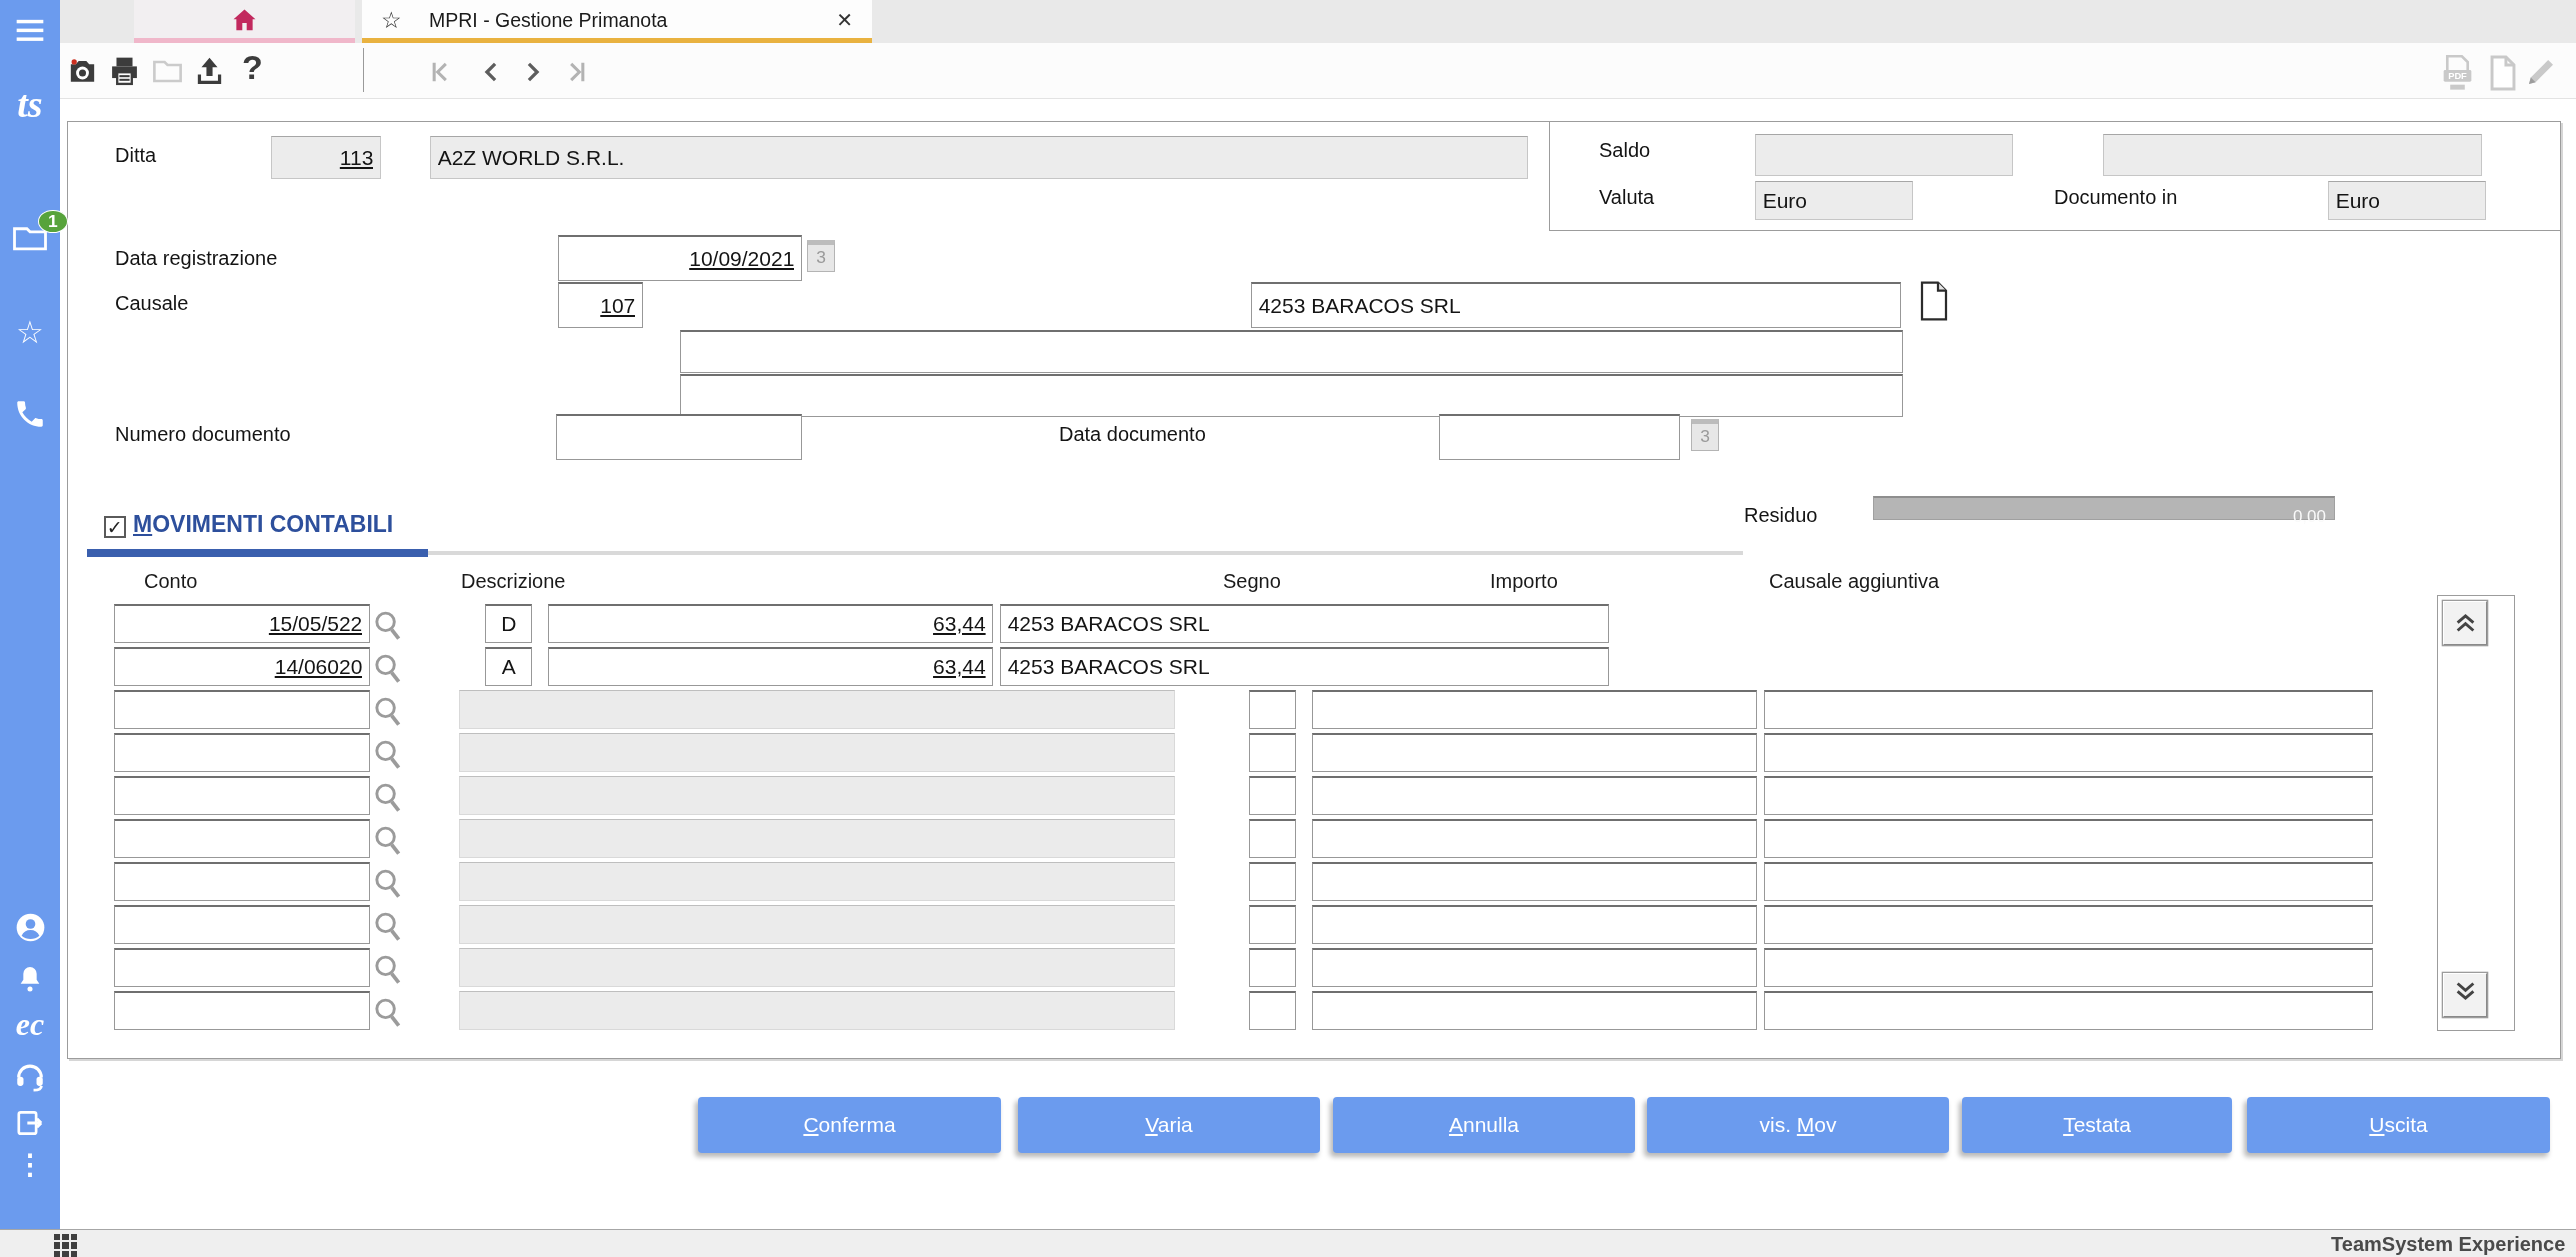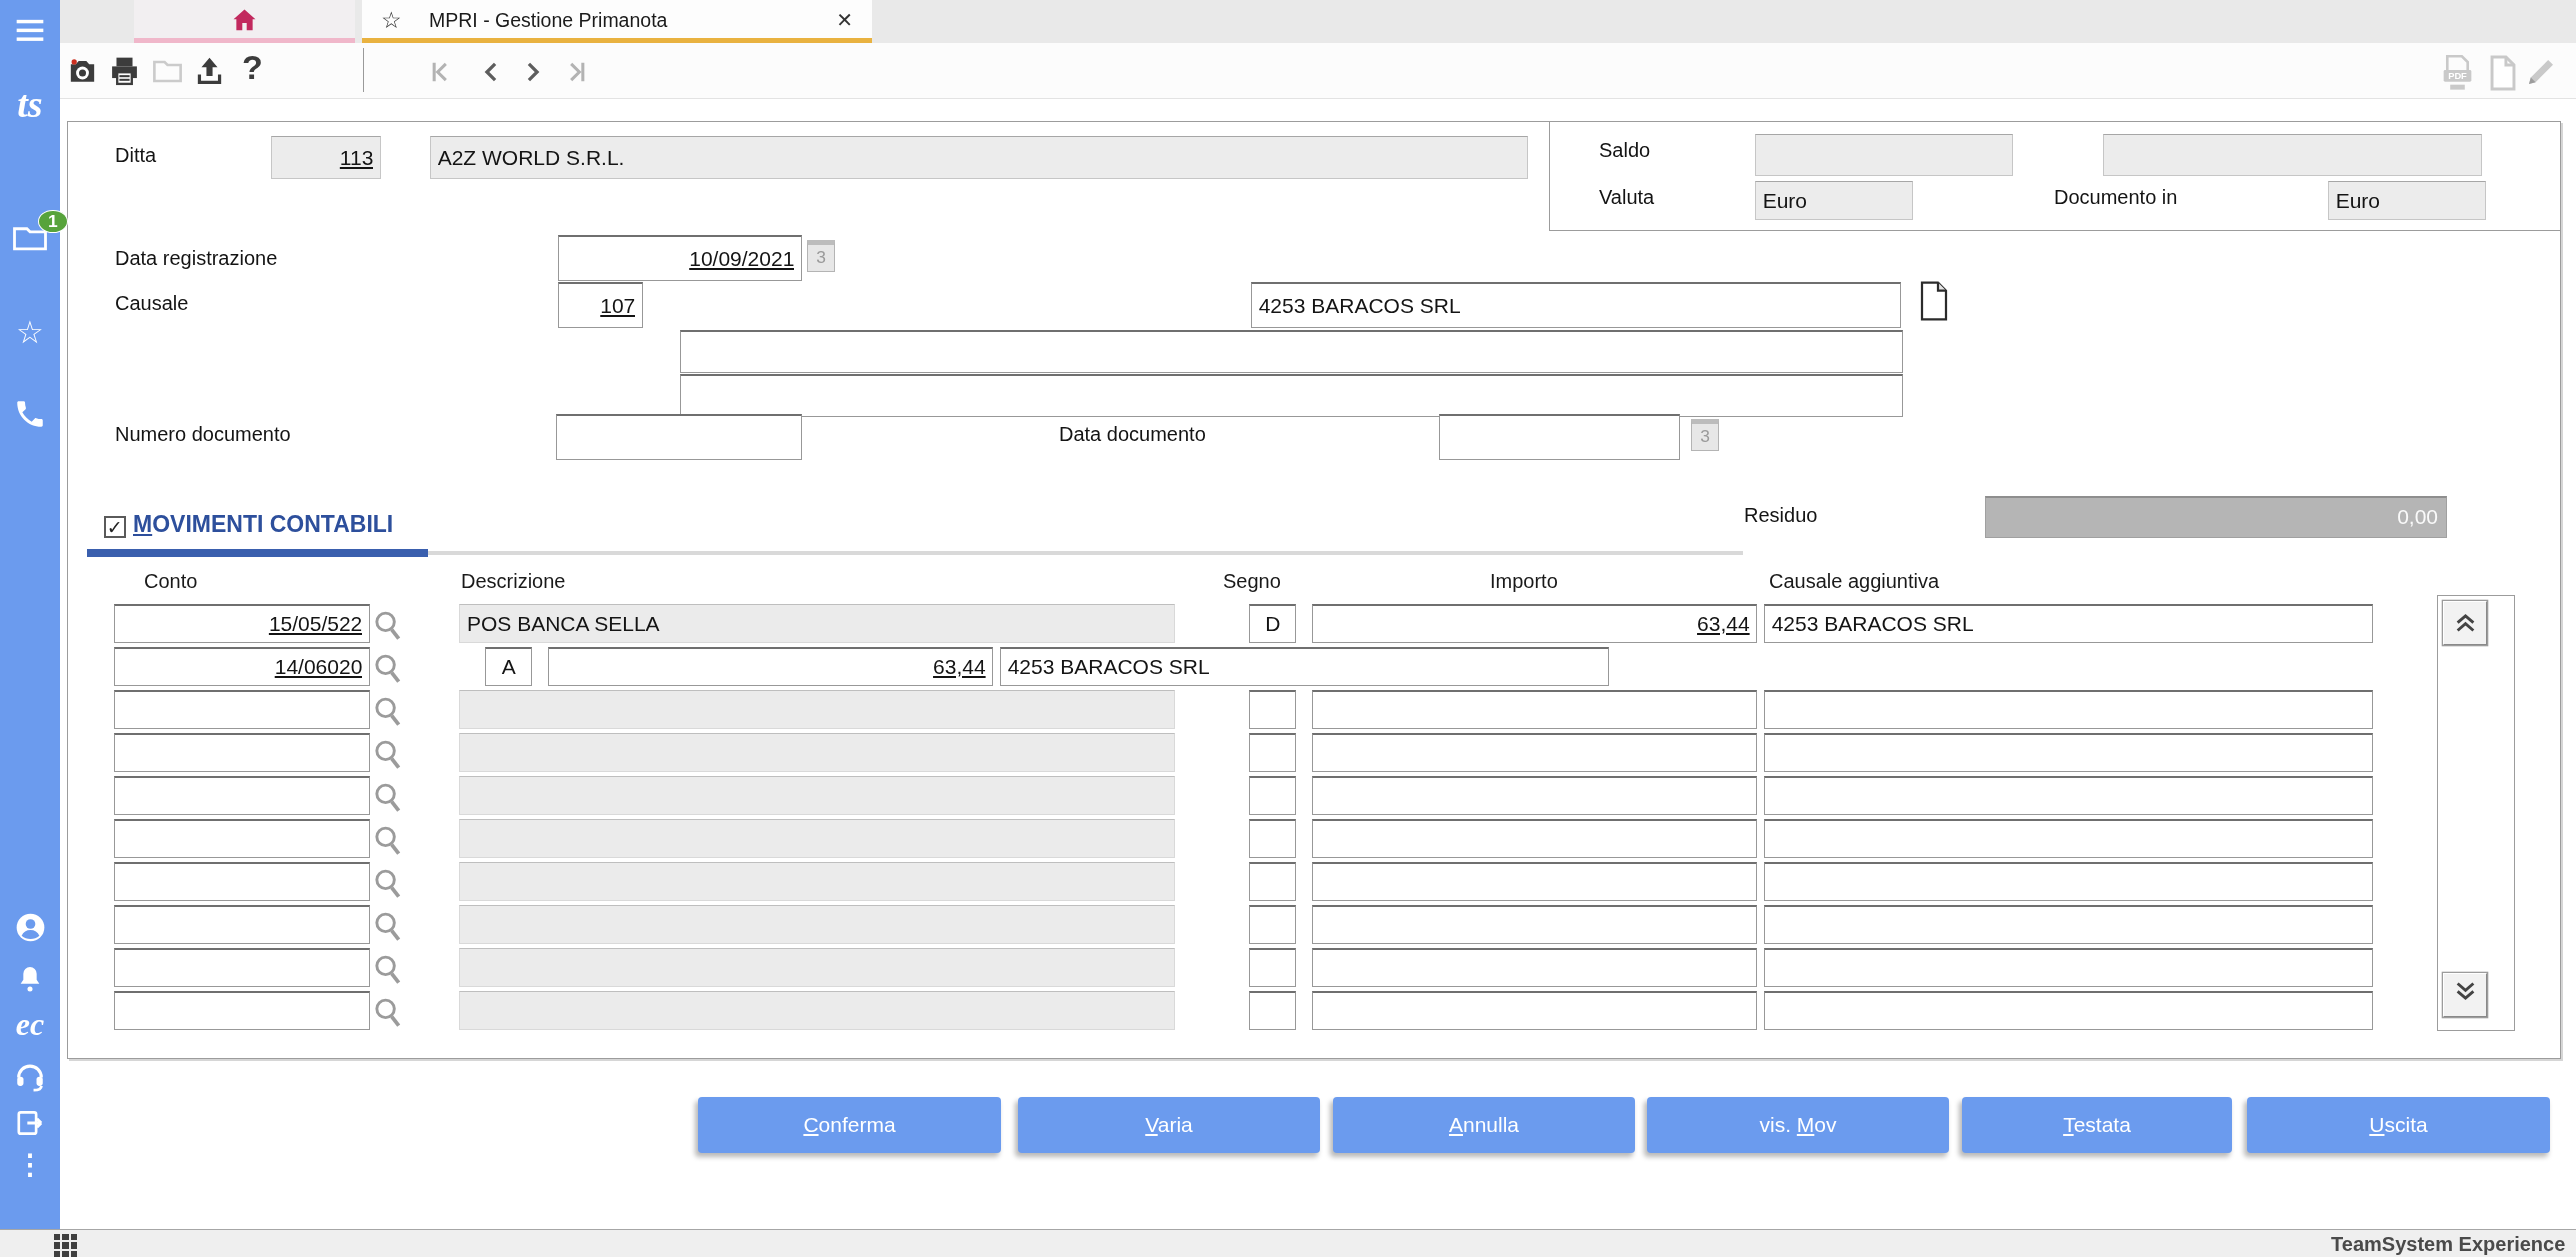--- a/index.html
+++ b/index.html
@@ -45,22 +45,22 @@
   .ra { text-align:right;text-decoration:underline; }
   .cal { position:absolute; width:28px; height:32px; background:#e7e7e7; border:1.3px solid #b4b4b4;
          border-top:5.4px solid #bcbcbc; color:#9a9a9a; font-size:17.4px; text-align:center; line-height:25.5px; }
 
   
   #mov-check { position:absolute; left:36px; top:394px; width:21.5px; height:21.5px; background:#fff;
                border:2px solid #5a5a5a; font-size:19px; line-height:19px; text-align:center; color:#222; }
   #mov-label { position:absolute; left:65px; top:389px; font-size:23px; font-weight:bold; color:#2d4f9c; white-space:nowrap; }
   #mov-bar-blue { position:absolute; left:19px; top:427px; width:341px; height:8px; background:#3a5fae; }
   #mov-bar-gray { position:absolute; left:360px; top:429px; width:1315px; height:4px; background:#d9d9d9; }
-  #residuo-fld { position:absolute; left:1917px; top:374px; width:462px; height:42px; background:#b5b5b5;
-                 border:0.7px solid #a0a0a0; border-top:2px solid #8e8e8e; color:#fafafa; font-size:21px;
+  #residuo-fld { position:absolute; left:1805px; top:374px; width:462px; height:24px; background:#b5b5b5;
+                 border:0.7px solid #a0a0a0; border-top:2px solid #8e8e8e; color:#fafafa; font-size:17px;
                  text-align:right; padding:0 8px; line-height:38px; }
 
   
   .th { position:absolute; top:448px; font-size:20px; color:#1a1a1a; white-space:nowrap; }
   #rows { position:absolute; left:46px; top:482px; }
   .row { display:flex; align-items:flex-start; margin-bottom:4px; height:39px; }
   .row .c-conto   { width:256px; height:39px; }
   .row .c-glass   { width:40px; height:39px; margin-left:1.3px; padding-top:4px; }
   .row .c-desc    { width:716px; height:39px; margin-left:48px; }
   .row .c-segno   { width:47px;  height:39px; margin-left:74px; text-align:center; }
@@ -289,21 +289,20 @@
 
   <div id="rows">
   <div class="row">
     <input class="fld wfld ra c-conto" value="15/05/522" style="">
     <span class="c-glass">
       <svg width="35" height="35" viewBox="0 0 24 24" fill="none">
             <circle cx="10" cy="9.5" r="6" stroke="#9b9b9b" stroke-width="2"></circle>
             <path d="M14.2 14.8L19 21" stroke="#9b9b9b" stroke-width="2.6"></path>
           </svg>
     </span>
-    <input class="fld dfld c-desc" value="POS BANCA SELLA" style="">
     <input class="fld wfld c-segno" value="D" style="">
     <input class="fld wfld ra c-importo" value="63,44" style="">
     <input class="fld wfld c-caus" value="4253 BARACOS SRL" style="">
   </div>
 
   <div class="row">
     <input class="fld wfld ra c-conto" value="14/06020" style="">
     <span class="c-glass">
       <svg width="35" height="35" viewBox="0 0 24 24" fill="none">
             <circle cx="10" cy="9.5" r="6" stroke="#9b9b9b" stroke-width="2"></circle>

